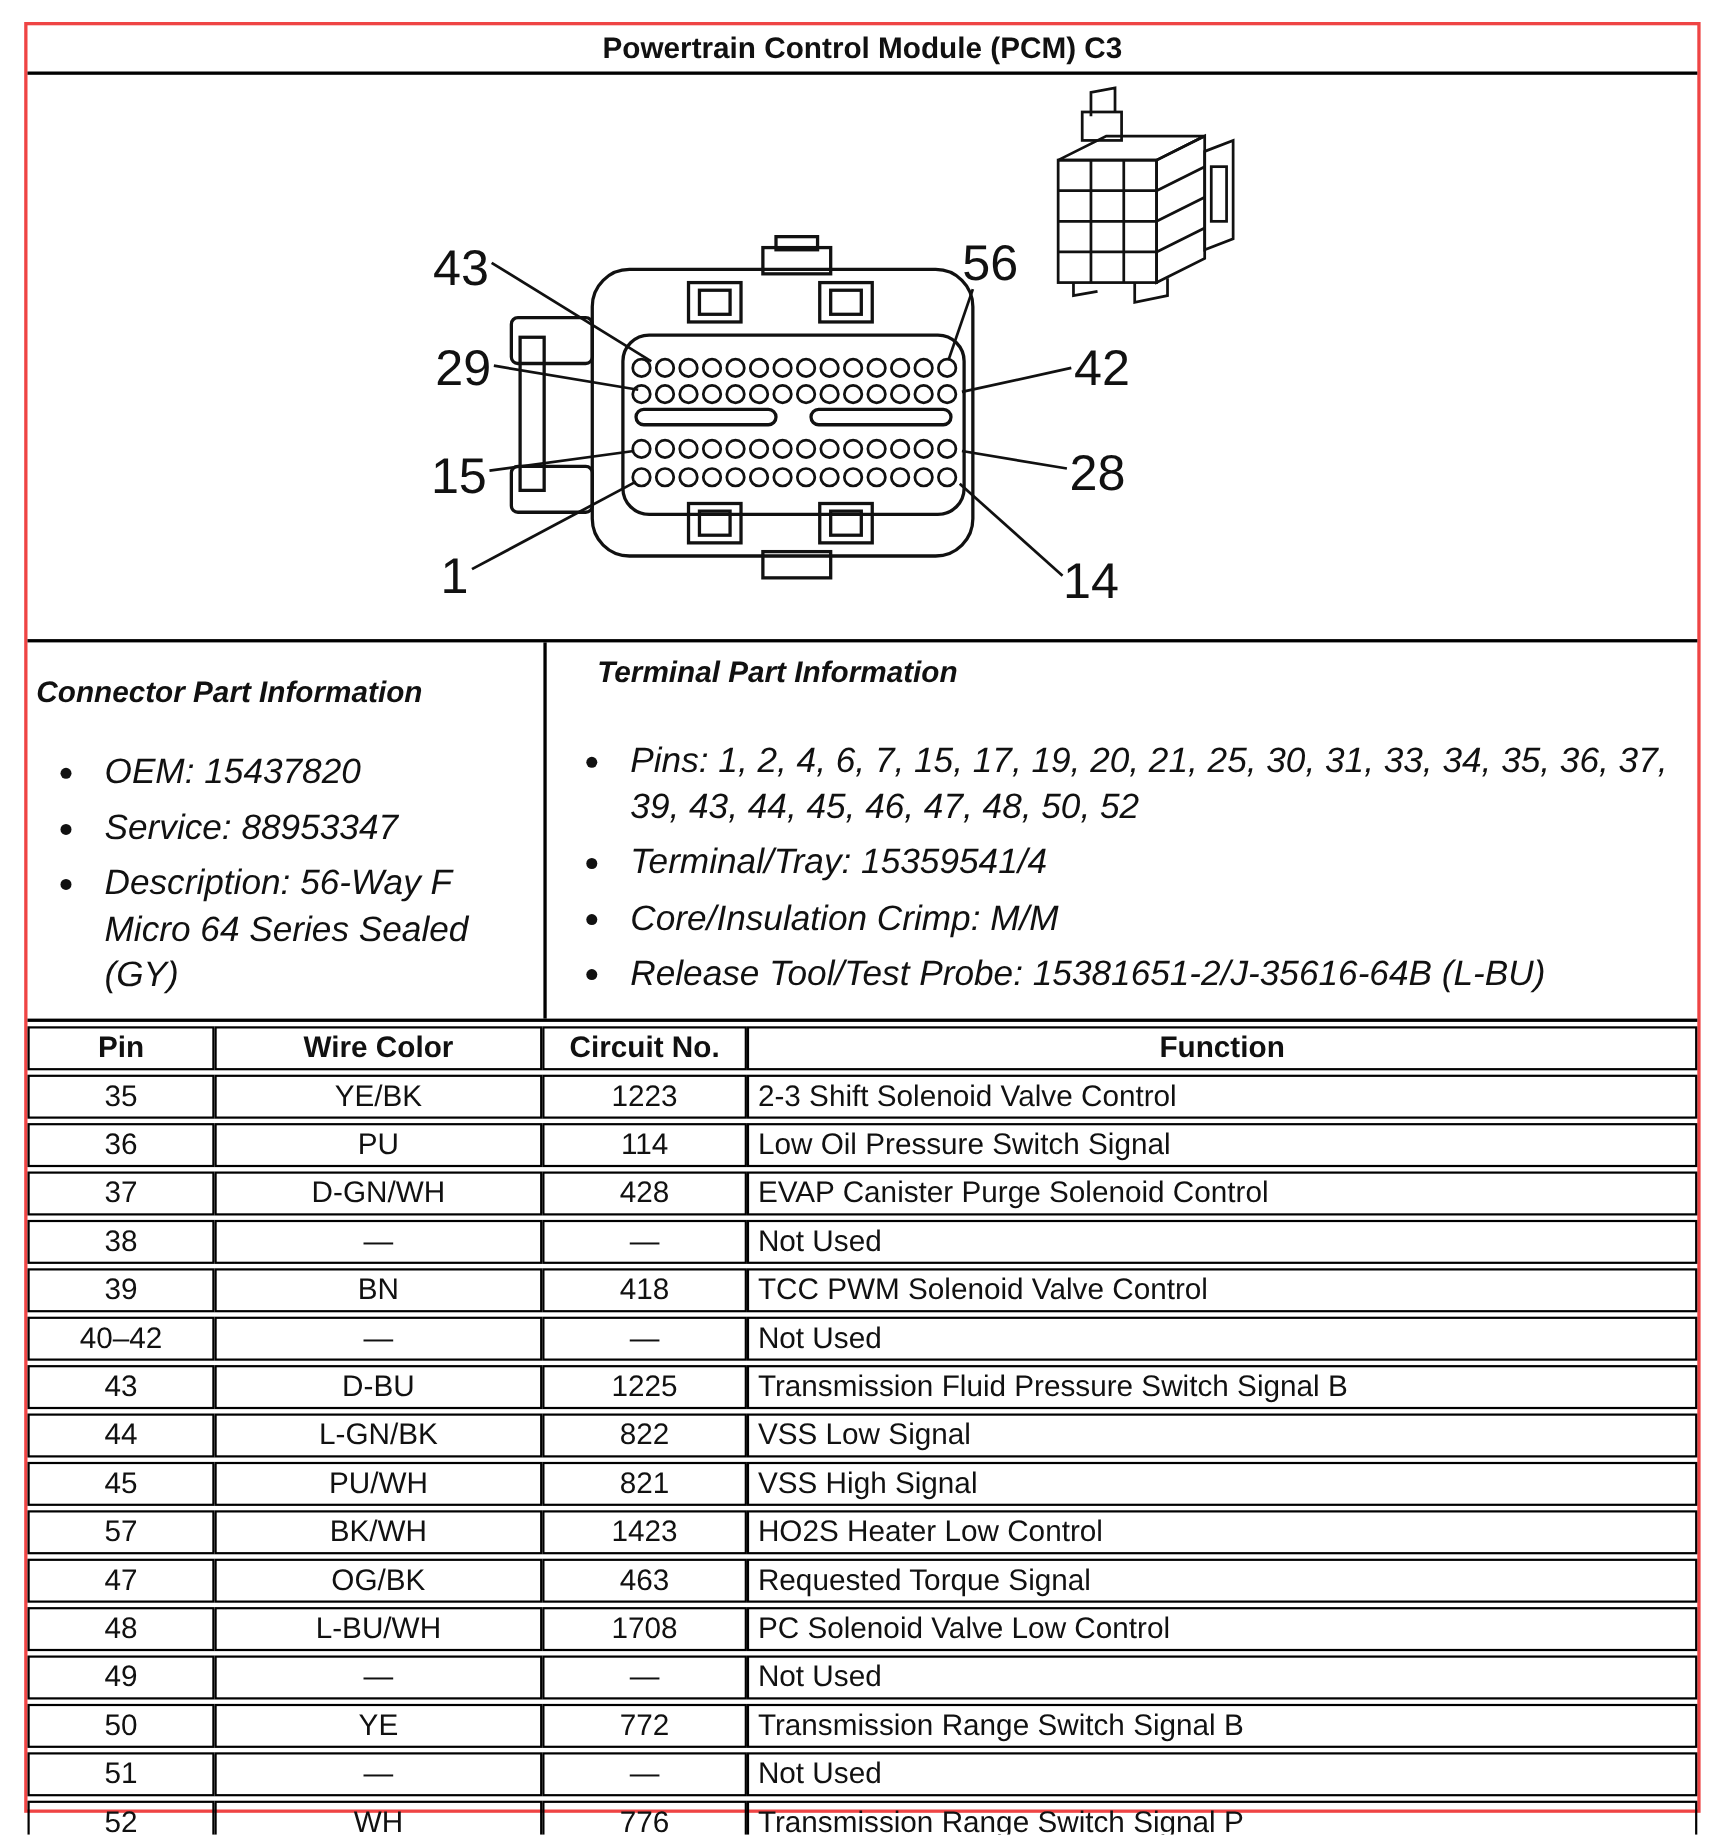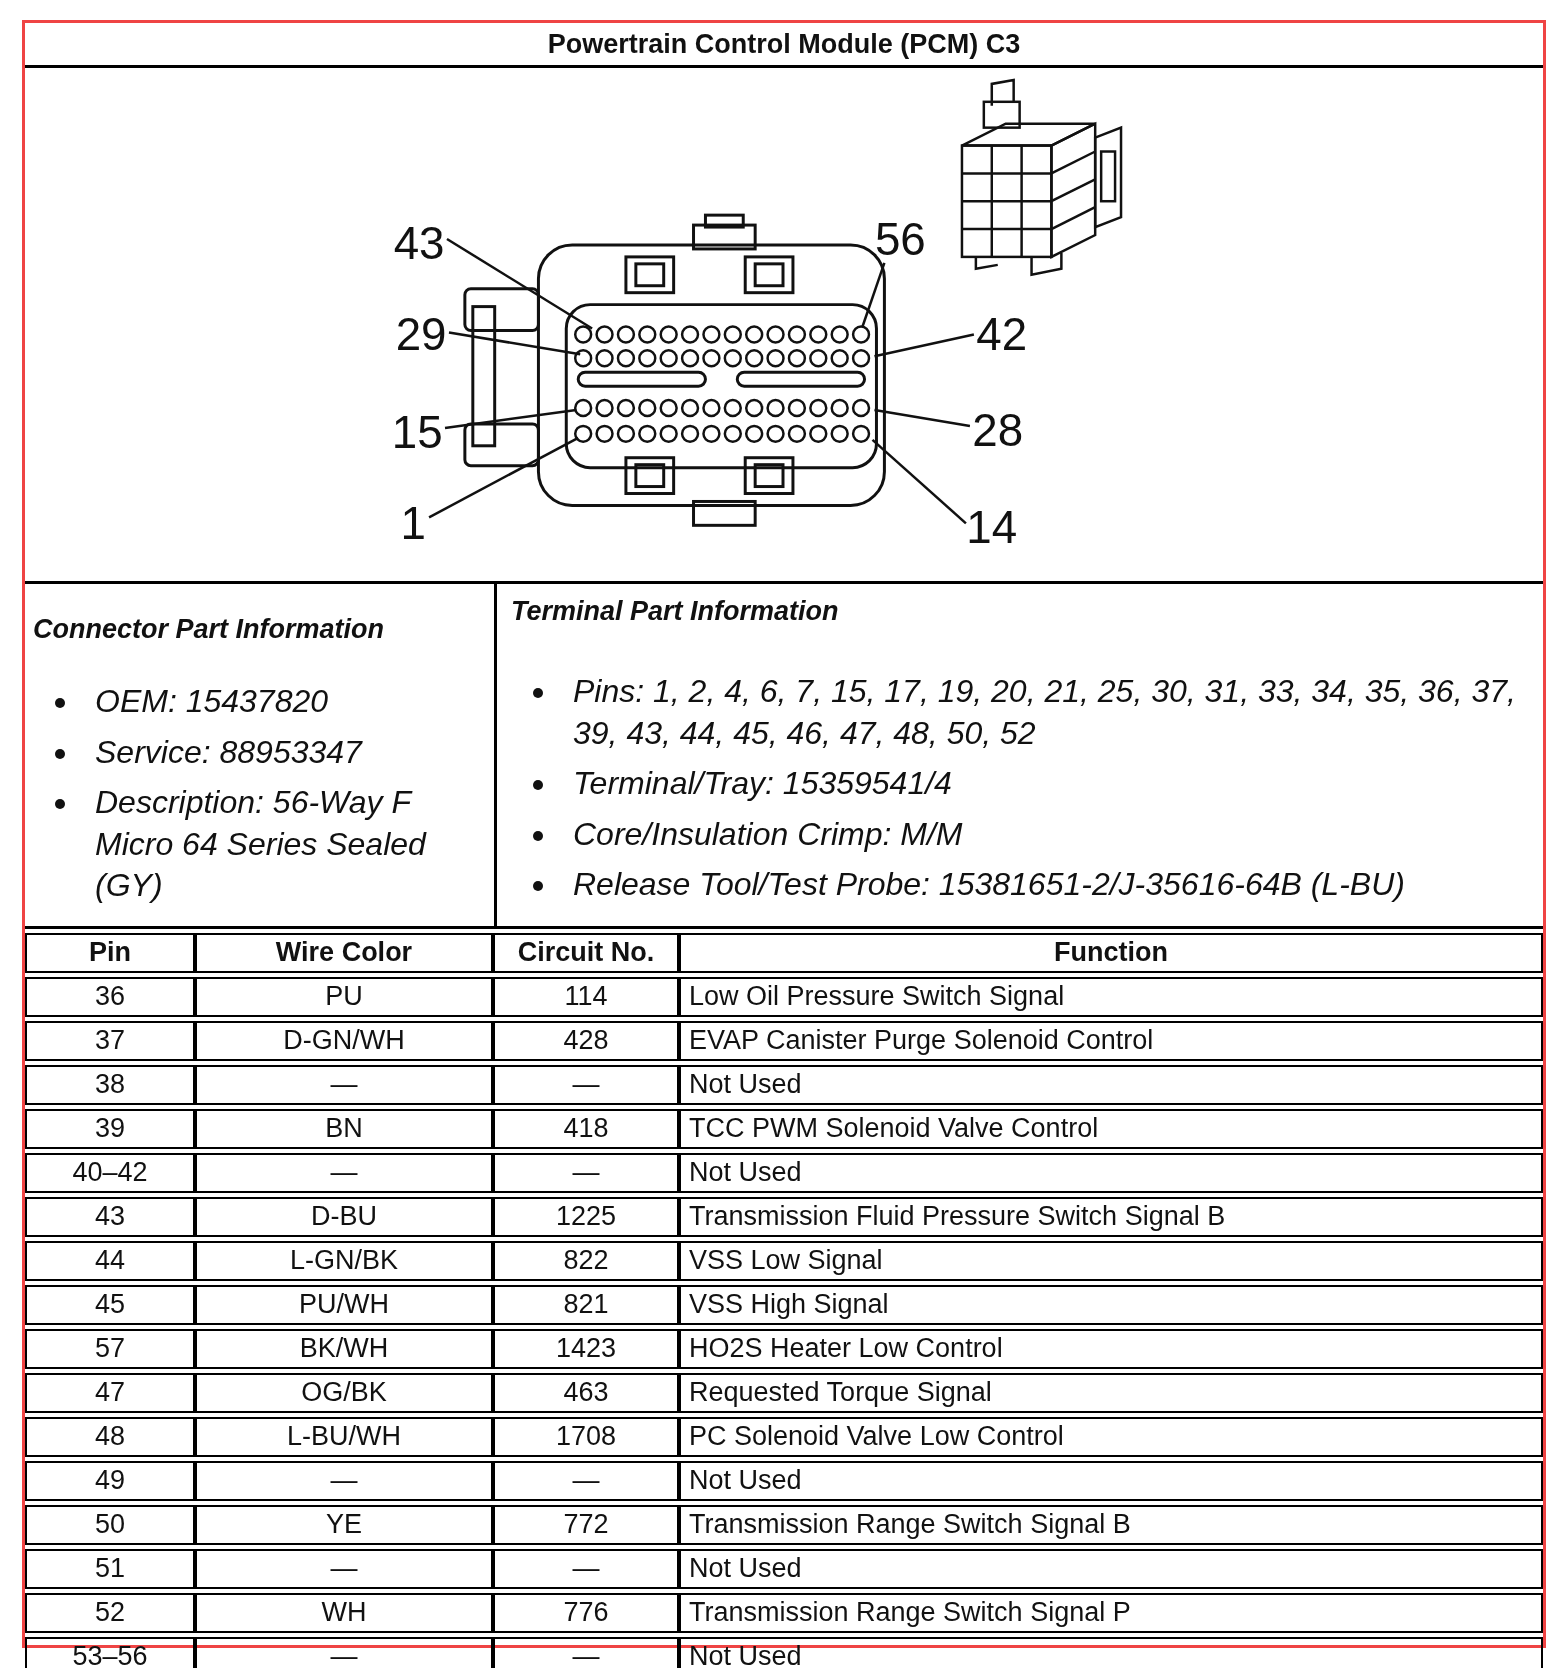--- a/index.html
+++ b/index.html
@@ -50,21 +50,21 @@
     width: 472px;
     border-right: 3px solid #000;
     padding: 30px 12px 10px 8px;
   }
   .terminal-info {
     flex: 1;
     padding: 12px 24px 10px 14px;
   }
   .info-heading { font-weight: bold; font-size: 27px; }
   .connector-info .info-heading { margin-bottom: 36px; }
-  .terminal-info .info-heading { margin-bottom: 44px; }
+  .terminal-info .info-heading { margin-bottom: 44px; margin-left: 32px; }
   ul.info-list {
     list-style: disc;
     margin-left: 48px;
     font-size: 32px;
   }
   ul.info-list li {
     margin-bottom: 9px;
     padding-left: 14px;
     line-height: 1.3;
   }
@@ -262,20 +262,26 @@
         <thead>
           <tr>
             <th>Pin</th>
             <th>Wire Color</th>
             <th>Circuit No.</th>
             <th>Function</th>
           </tr>
         </thead>
         <tbody>
             <tr>
+              <td class="ctr">35</td>
+              <td class="ctr">YE/BK</td>
+              <td class="ctr">1223</td>
+              <td class="fn">2-3 Shift Solenoid Valve Control</td>
+            </tr>
+            <tr>
               <td class="ctr">36</td>
               <td class="ctr">PU</td>
               <td class="ctr">114</td>
               <td class="fn">Low Oil Pressure Switch Signal</td>
             </tr>
             <tr>
               <td class="ctr">37</td>
               <td class="ctr">D-GN/WH</td>
               <td class="ctr">428</td>
               <td class="fn">EVAP Canister Purge Solenoid Control</td>

